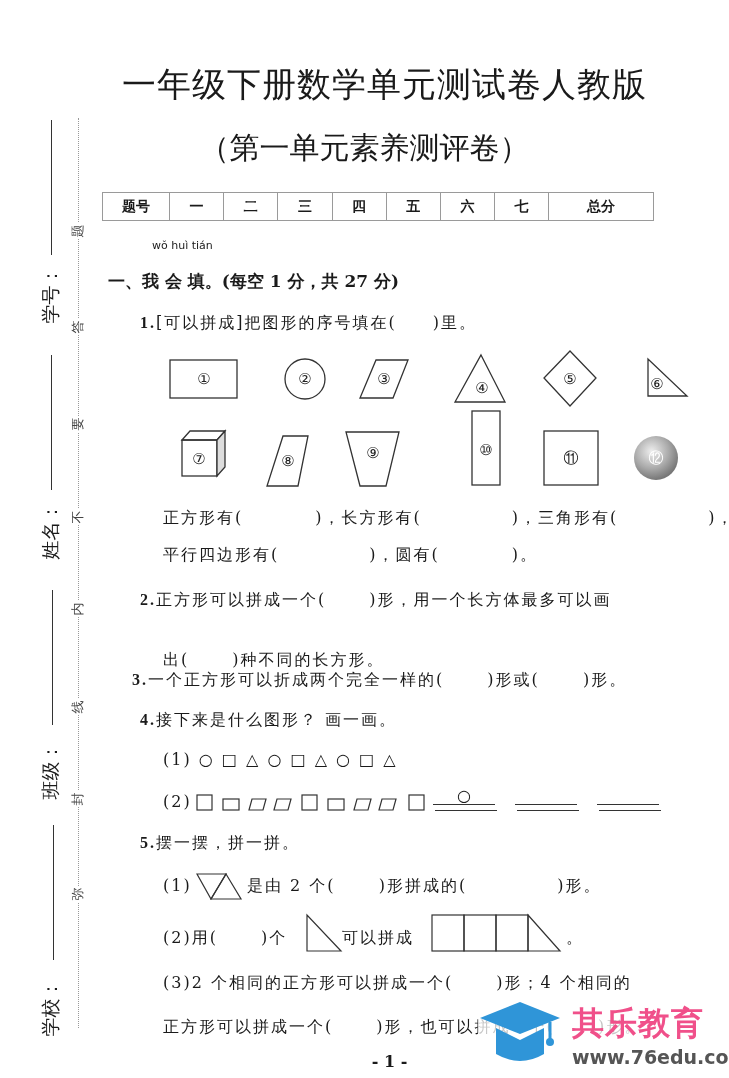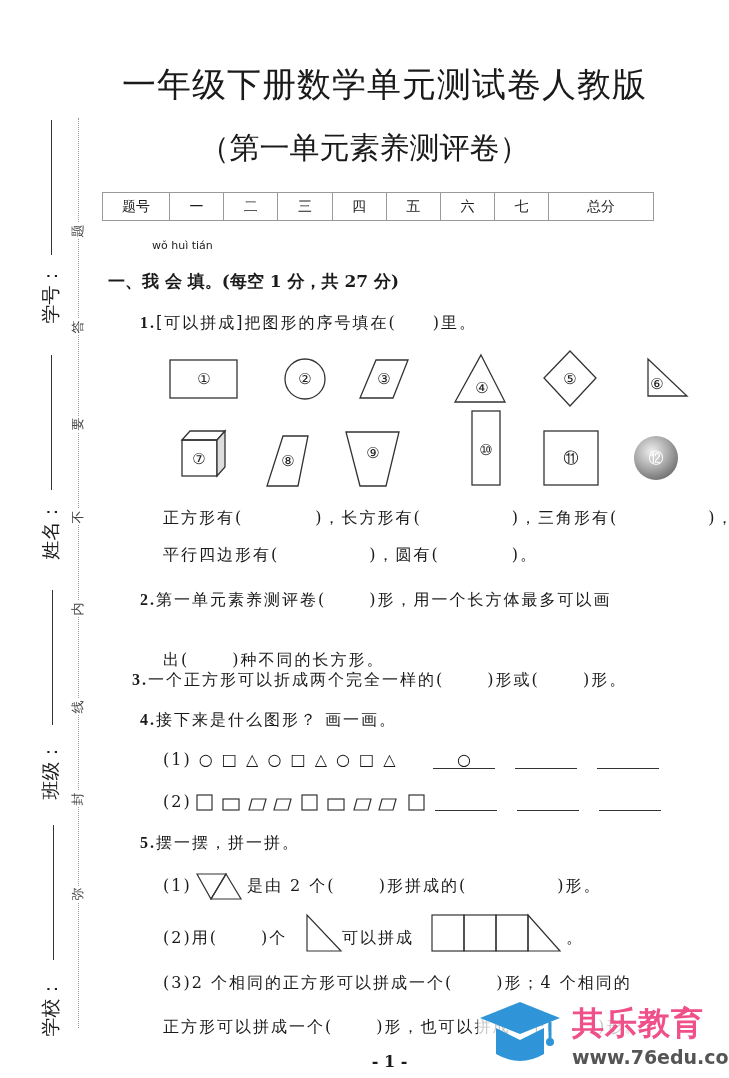--- a/index.html
+++ b/index.html
@@ -1,22 +1,22 @@
 <!DOCTYPE html>
 <html><head>
 <meta charset="utf-8">
 <style>
   html,body{margin:0;padding:0;}
   body{width:729px;height:1078px;background:#fff;position:relative;overflow:hidden;
        font-family:"DejaVu Serif","Liberation Serif",serif;color:#1a1a1a;}
   .abs{position:absolute;}
-  .sans{font-family:"DejaVu Sans","Liberation Sans",sans-serif;}
+  .sans{font-family:"DejaVu Sans","Liberation Sans",sans-serif;margin-top:36px;}
   .title{left:0;width:729px;top:62px;text-align:center;font-size:34px;font-family:"DejaVu Sans","Liberation Sans",sans-serif;letter-spacing:1px;padding-left:40px;box-sizing:border-box;}
   .subtitle{left:0;width:729px;top:128px;text-align:center;font-size:30px;font-family:"DejaVu Sans","Liberation Sans",sans-serif;box-sizing:border-box;}
-  table.score{position:absolute;left:102px;top:192px;width:552px;border-collapse:collapse;font-family:"DejaVu Sans","Liberation Sans",sans-serif;font-size:14px;}
+  table.score{position:absolute;left:102px;top:192px;width:552px;border-collapse:collapse;font-family:"DejaVu Sans","Liberation Sans",sans-serif;font-size:14px;font-weight:bold;}
   table.score td{border:1px solid #9a9a9a;height:27px;text-align:center;padding:0;}
   .side-line{left:78px;top:118px;height:910px;border-left:1px dotted #999;}
   .side-label{font-family:"DejaVu Sans","Liberation Sans",sans-serif;font-size:19px;transform:rotate(-90deg);transform-origin:center;white-space:nowrap;}
   .side-rule{width:1px;background:#333;}
   .side-char{font-size:13px;color:#444;transform:rotate(-90deg);left:70px;width:16px;text-align:center;background:#fff;}
   .sec{font-size:17px;font-weight:bold;}
   .pinyin{font-size:11px;font-family:"DejaVu Sans","Liberation Sans",sans-serif;}
   .q{font-size:16px;letter-spacing:2px;white-space:nowrap;}
   .qn{font-weight:bold;font-family:"Liberation Serif",serif;}
   .blank-line{display:inline-block;width:62px;border-bottom:1px solid #333;height:18px;vertical-align:bottom;text-align:center;margin-right:20px;}
@@ -113,21 +113,21 @@
     <text x="336" y="110">⑩</text>
     <text x="421" y="118">⑪</text>
     <text x="506" y="118" fill="#fff">⑫</text>
   </g>
 </svg>
 
 <div class="abs q" style="left:163px;top:508px">正方形有(　　　　)，长方形有(　　　　　)，三角形有(　　　　　)，</div>
 <div class="abs q" style="left:163px;top:545px">平行四边形有(　　　　　)，圆有(　　　　)。</div>
 
 <div class="abs q" style="left:140px;top:590px">
-  <span class="qn">2.</span><span>第一单元素养测评卷(　　 )形，用一个长方体最多可以画</span>
+  <span class="qn">2.</span><span>正方形可以拼成一个(　　 )形，用一个长方体最多可以画</span>
 </div>
 <div class="abs q" style="left:163px;top:650px">出(　　 )种不同的长方形。</div>
 
 <div class="abs q" style="left:132px;top:670px">
   <span class="qn">3.</span><span>一个正方形可以折成两个完全一样的(　　 )形或(　　 )形。</span>
 </div>
 
 <div class="abs q" style="left:140px;top:710px">
   <span class="qn">4.</span><span>接下来是什么图形？ 画一画。</span>
 </div>

